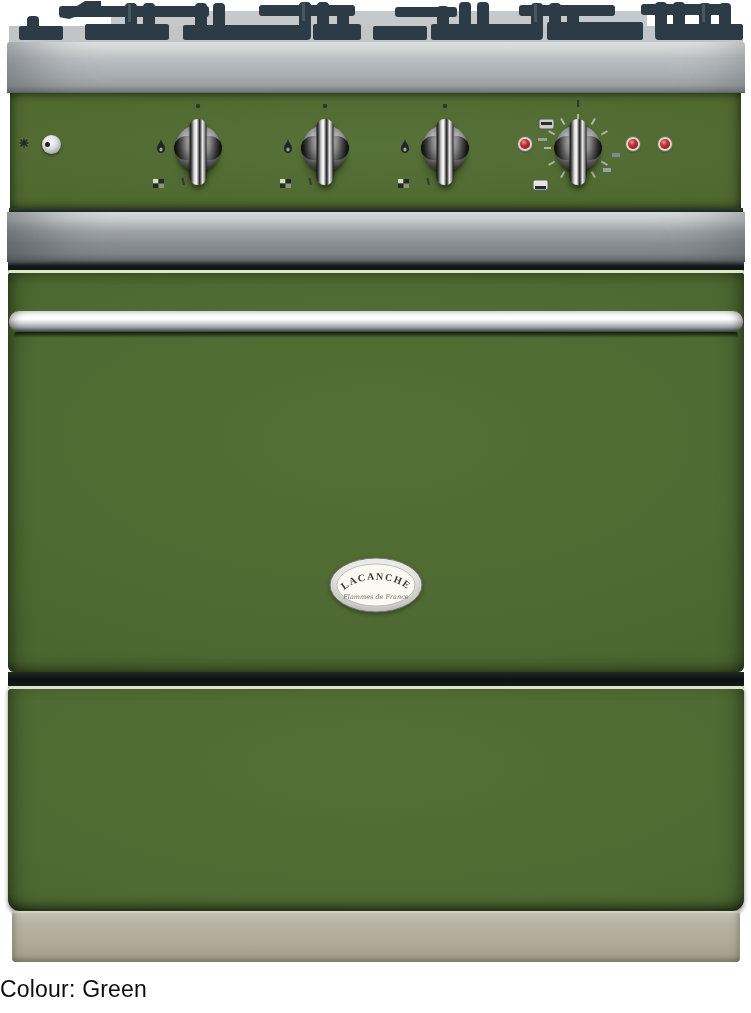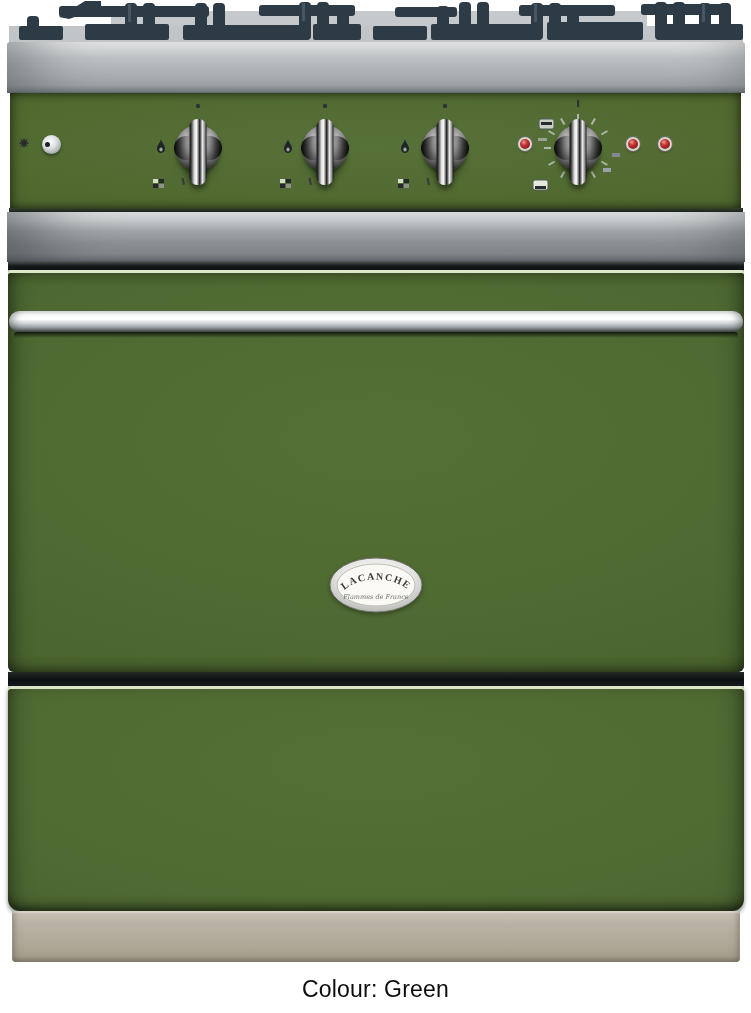--- a/index.html
+++ b/index.html
@@ -69,21 +69,21 @@
   .drawer{left:1px;top:686px;width:736px;height:225px;border-radius:3px 3px 12px 12px;
     background:radial-gradient(120% 130% at 50% 35%, #547036 0%, #4f6a32 48%, #486130 80%, #3a4f24 100%);
     box-shadow:inset 0 3px 0 #dbe5c7, inset 0 -9px 11px -6px rgba(0,0,0,.65),
                inset 15px 0 24px -15px rgba(0,0,0,.55), inset -15px 0 24px -15px rgba(0,0,0,.55),
                0 3px 4px rgba(18,22,14,.5);}
   .plinth{left:5px;top:911px;width:728px;height:51px;border-radius:2px 2px 4px 4px;
     background:linear-gradient(180deg,#c9c3b5 0%,#bab3a5 25%,#aea695 72%,#a09988 100%);
     box-shadow:inset 0 2px 2px rgba(255,255,255,.4), inset 0 -3px 4px rgba(92,86,70,.45),
                inset 8px 0 10px -7px rgba(92,86,70,.5), inset -8px 0 10px -7px rgba(92,86,70,.5);}
 
-  .caption{position:absolute;left:0;top:976px;width:751px;text-align:center;
+  .caption{position:absolute;left:0;top:976px;width:751px;
     font-size:23px;color:#0c0c0c;letter-spacing:.2px;}
 </style>
 </head>
 <body>
 
 <div class="stage">
   <div class="cooker">
 
     <svg class="grates-svg" viewBox="0 0 738 44" xmlns="http://www.w3.org/2000/svg">
       <g>

